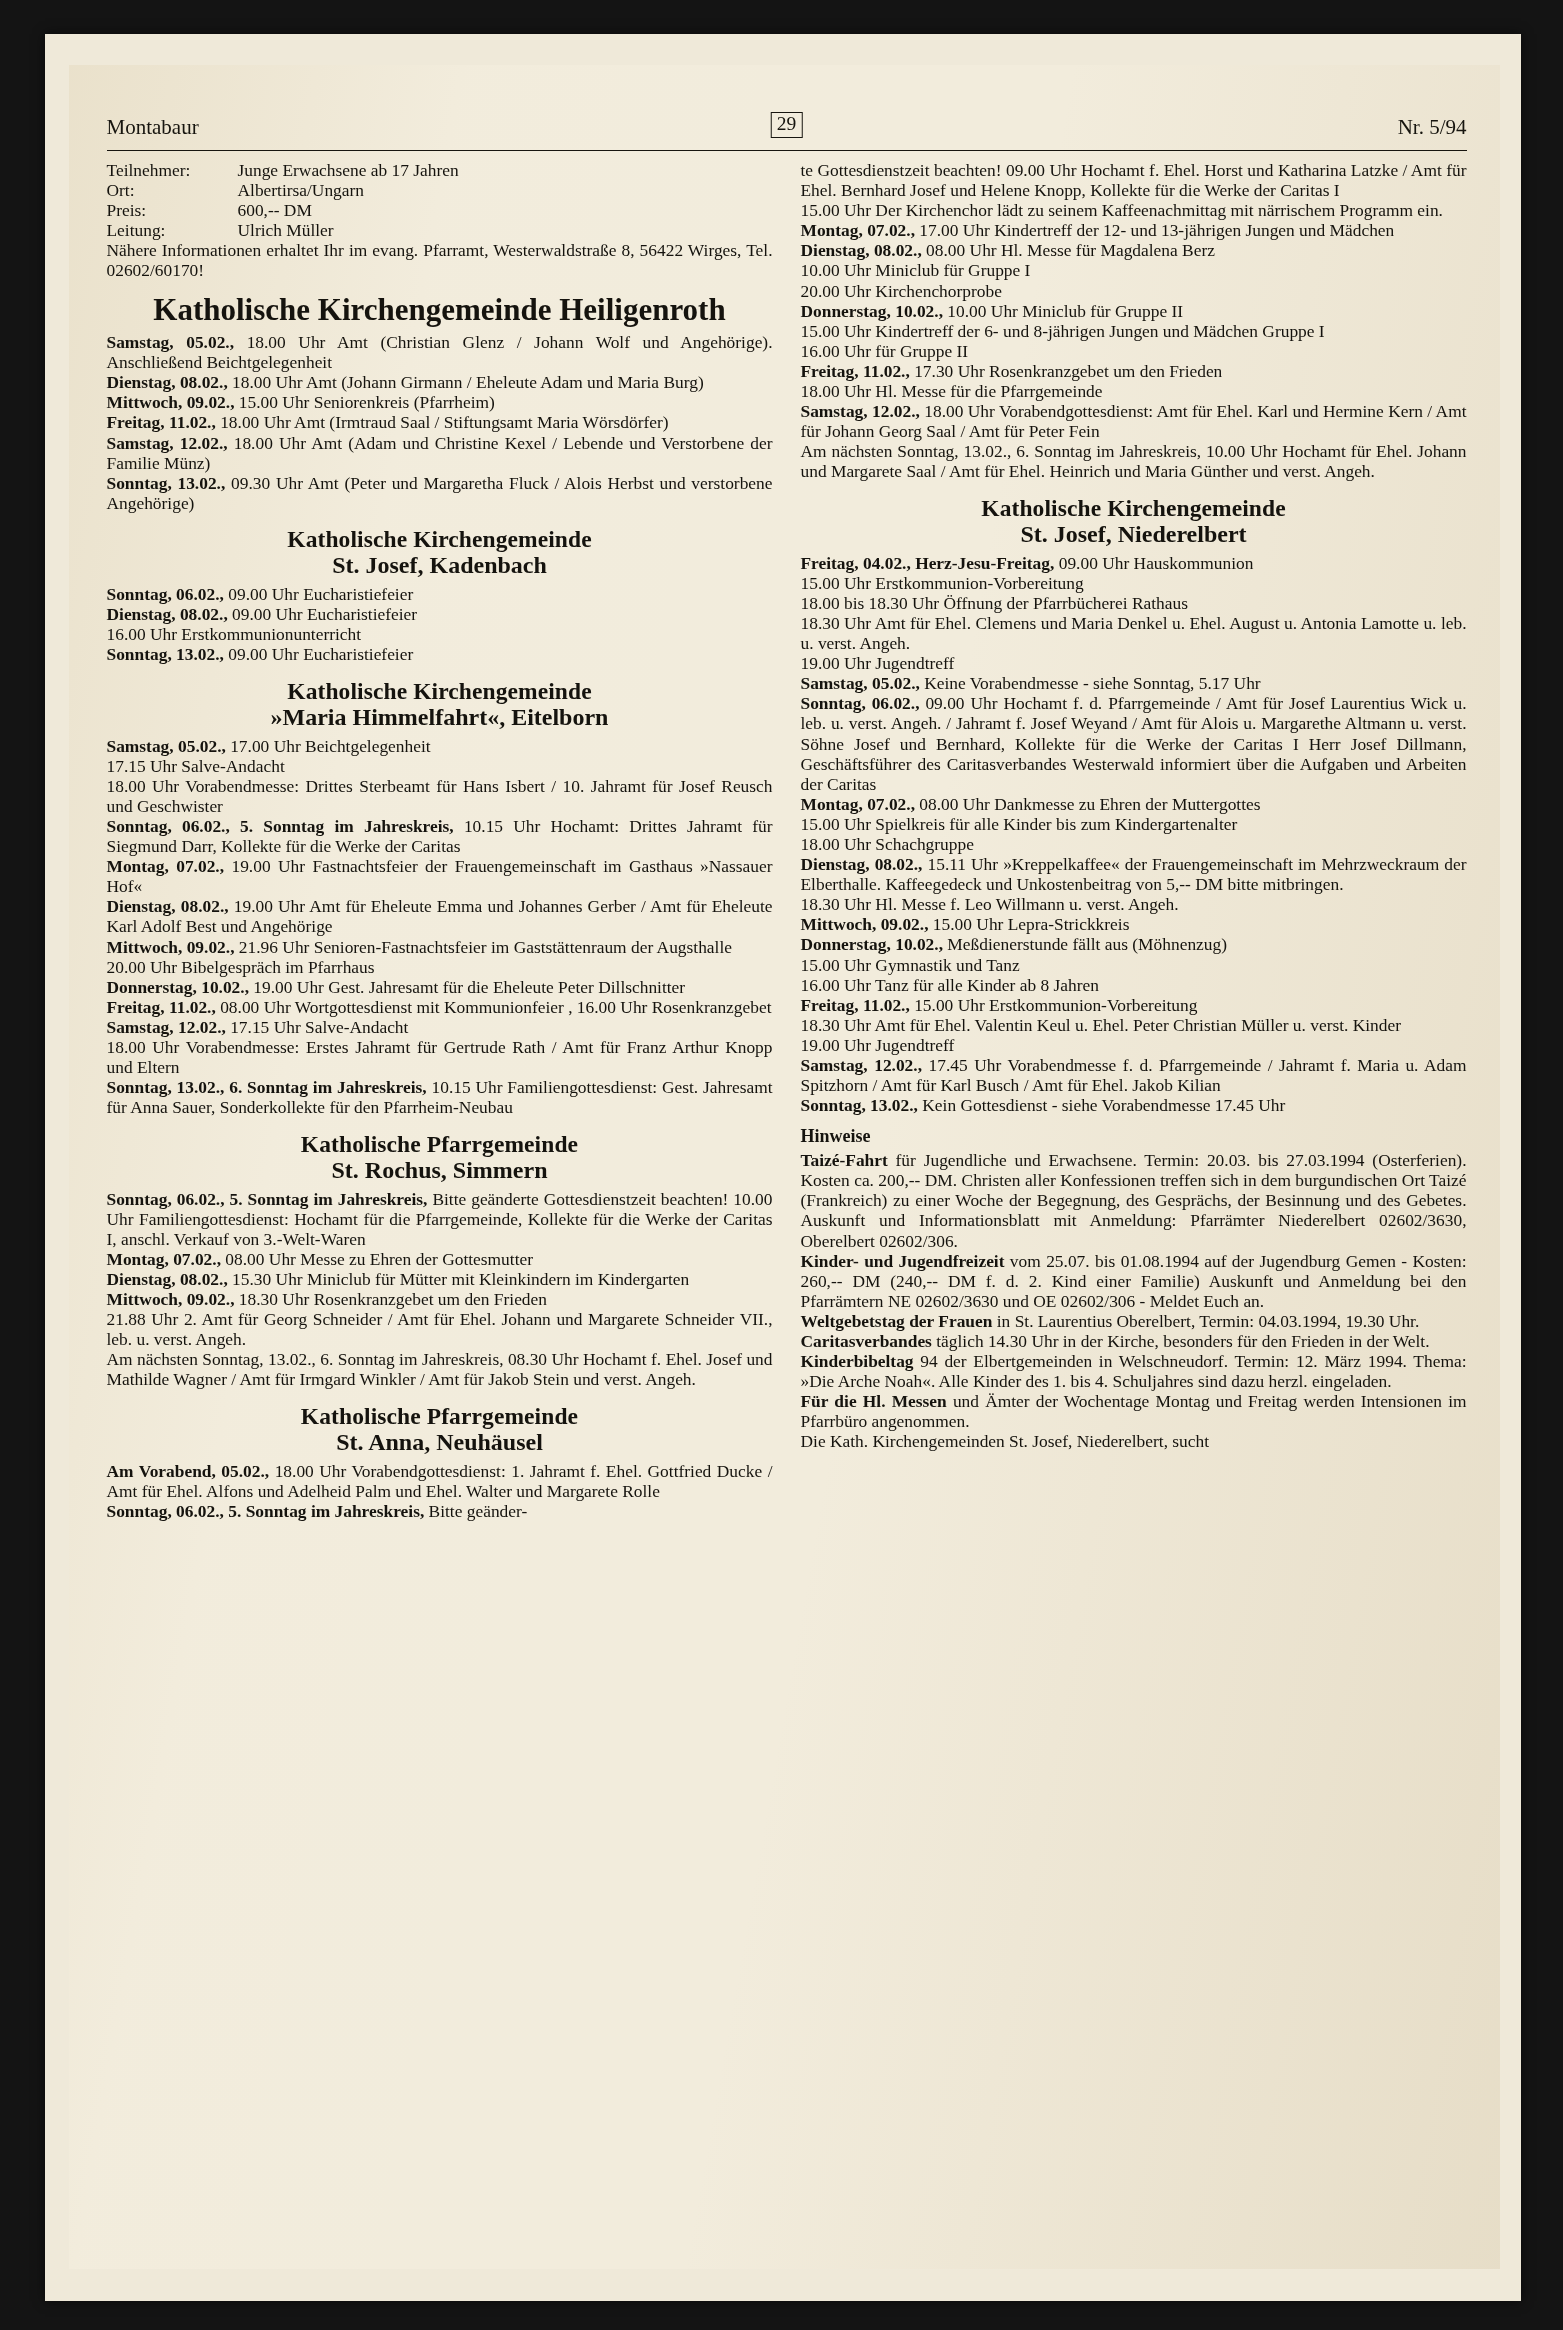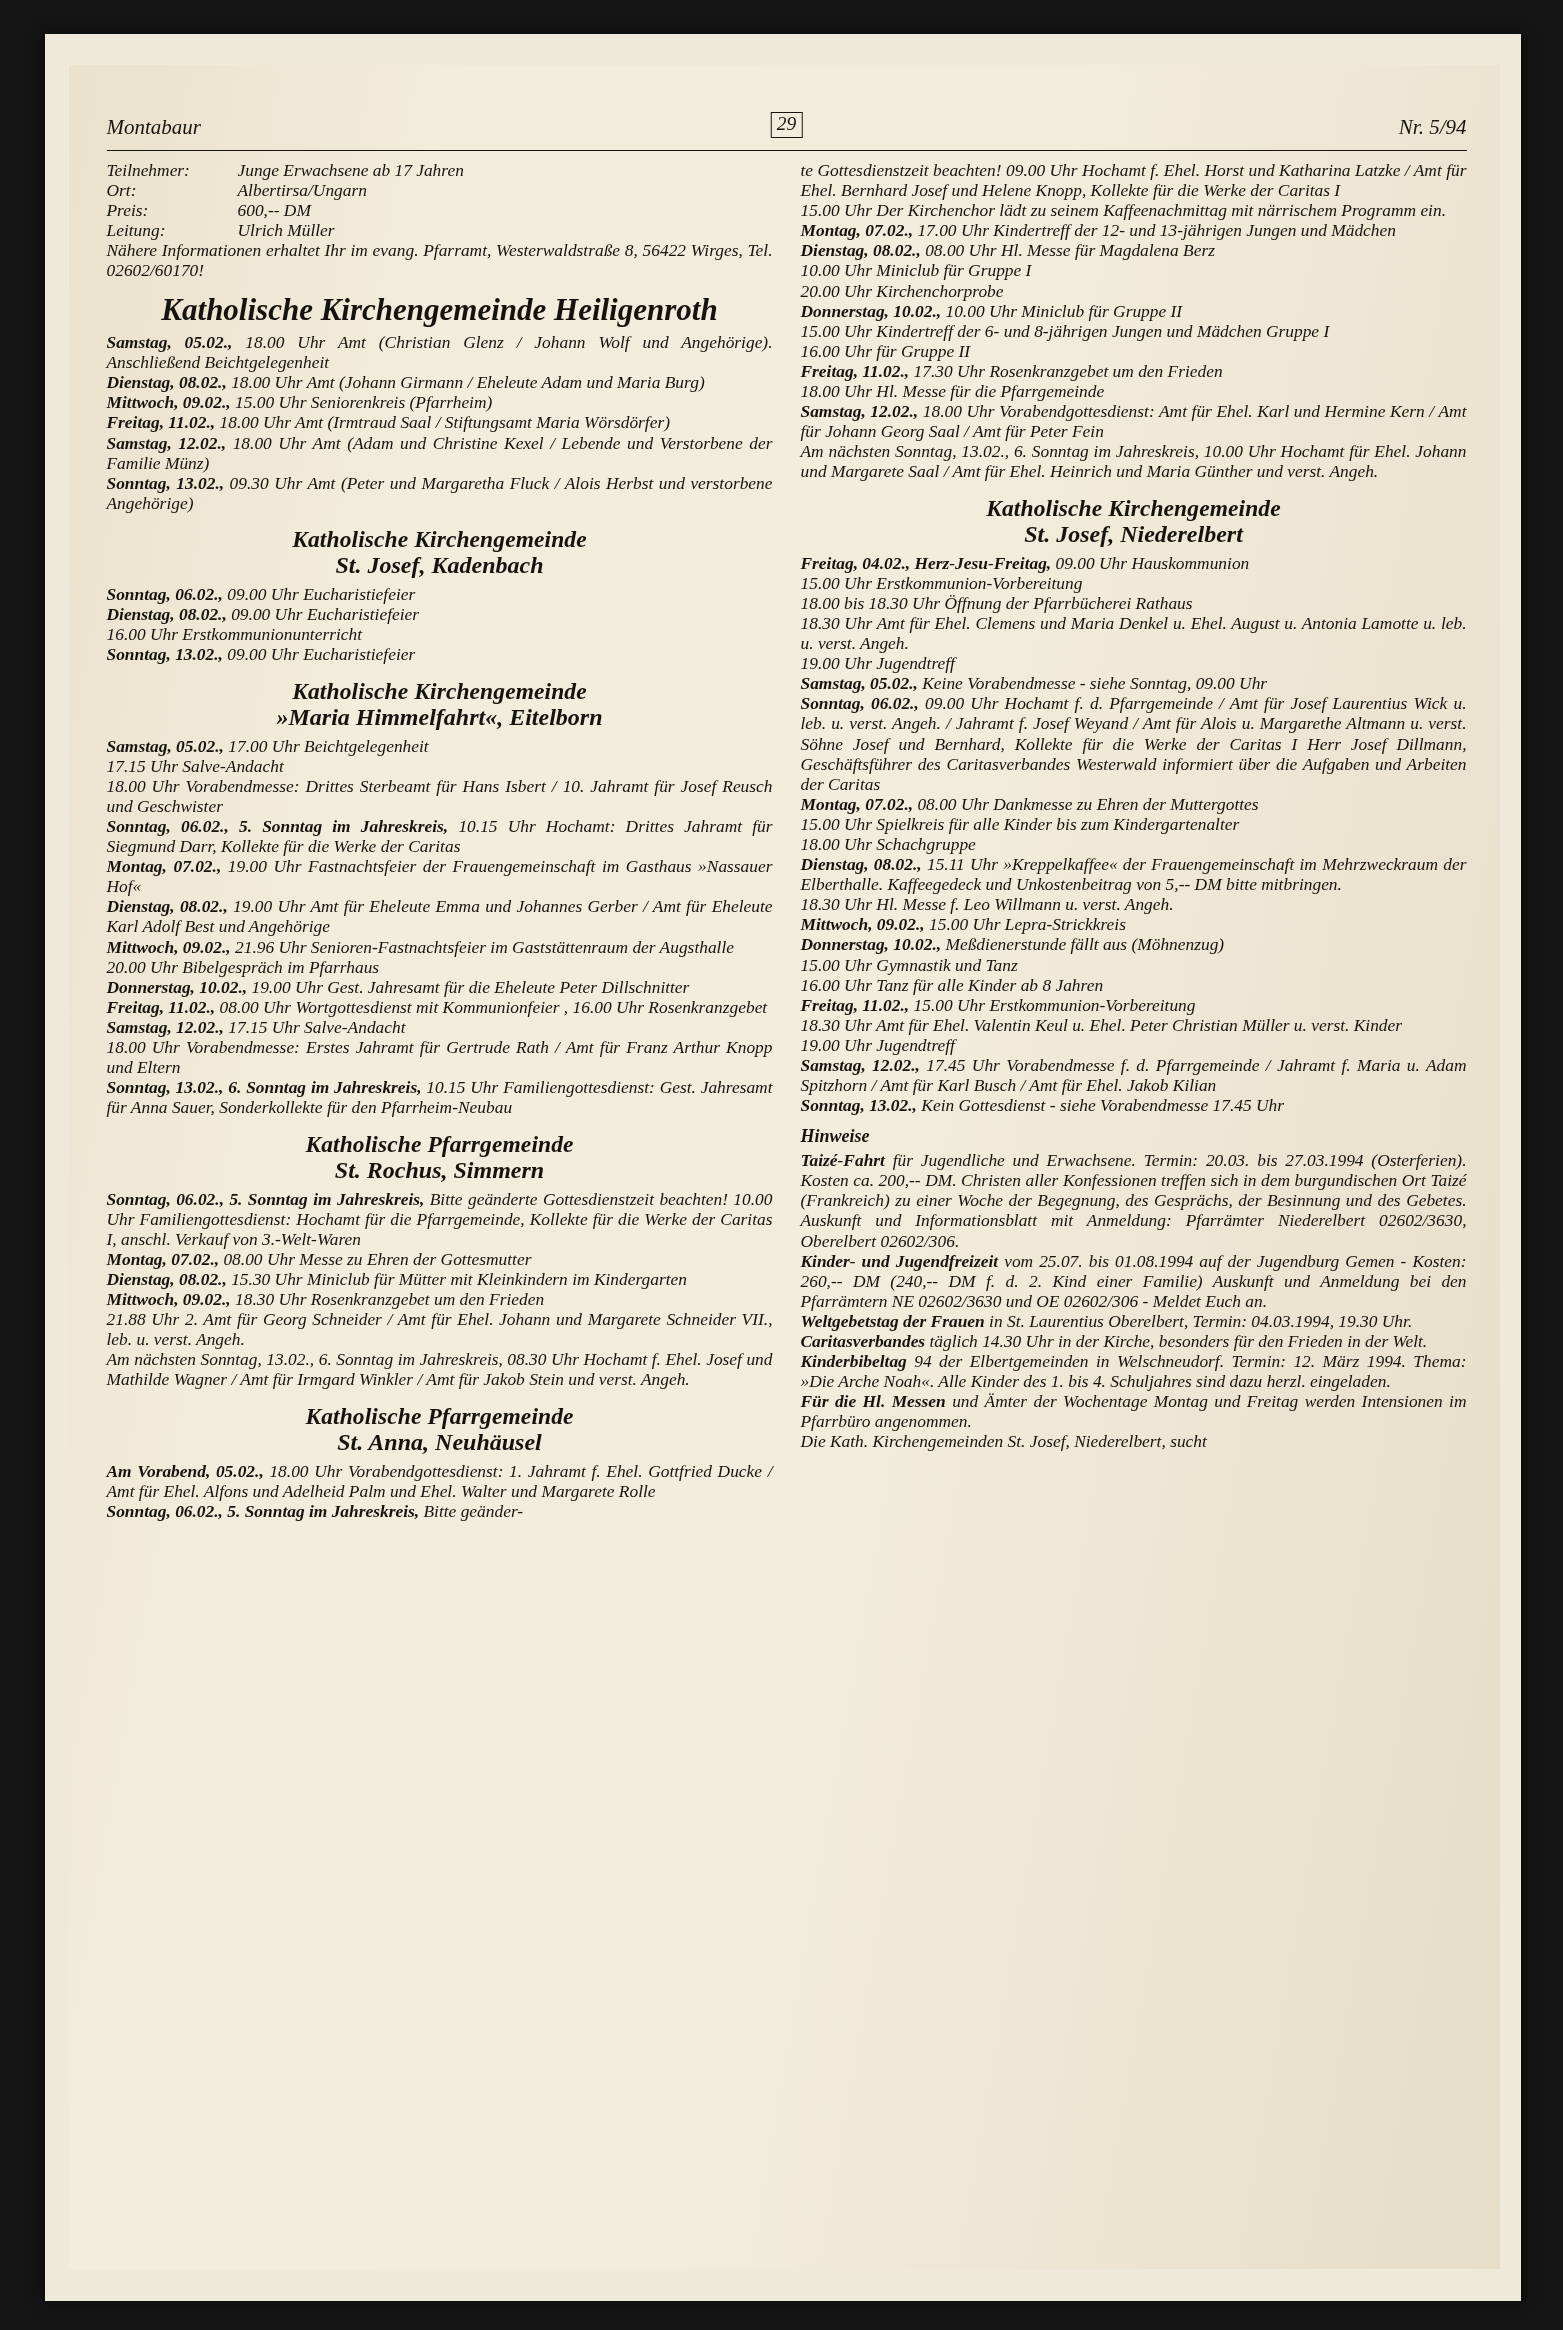--- a/index.html
+++ b/index.html
@@ -42,21 +42,20 @@
     position: absolute;
     inset: 0;
     background: linear-gradient(100deg, rgba(215,200,165,0.30) 0%, rgba(245,240,226,0.05) 22%, rgba(240,233,215,0.0) 55%, rgba(206,190,156,0.32) 100%);
     pointer-events: none;
   }
   .content {
     position: absolute;
     left: 38px;
     top: 47px;
     width: 1360px;
-    font-style: italic;
   }
   
   .masthead {
     position: relative;
     height: 36px;
     font-size: 21px;
     color: #17150f;
   }
   .masthead .left { position: absolute; left: 0; top: 3.1px; }
   .masthead .right { position: absolute; right: 0; top: 3.1px; }
@@ -207,21 +206,21 @@
               <p><span>Am nächsten Sonntag, 13.02., 6. Sonntag im Jahreskreis, 10.00 Uhr Hochamt für Ehel. Johann und Margarete Saal / Amt für Ehel. Heinrich und Maria Günther und verst. Angeh.</span></p>
               <div class="hdr">
                 <div class="l1">Katholische Kirchengemeinde</div>
                 <div class="l2">St. Josef, Niederelbert</div>
               </div>
               <p><span class="b">Freitag, 04.02., Herz-Jesu-Freitag, </span><span>09.00 Uhr Hauskommunion</span></p>
               <p><span>15.00 Uhr Erstkommunion-Vorbereitung</span></p>
               <p><span>18.00 bis 18.30 Uhr Öffnung der Pfarrbücherei Rathaus</span></p>
               <p><span>18.30 Uhr Amt für Ehel. Clemens und Maria Denkel u. Ehel. August u. Antonia Lamotte u. leb. u. verst. Angeh.</span></p>
               <p><span>19.00 Uhr Jugendtreff</span></p>
-              <p><span class="b">Samstag, 05.02., </span><span>Keine Vorabendmesse - siehe Sonntag, 09.00 Uhr</span></p>
+              <p><span class="b">Samstag, 05.02., </span><span>Keine Vorabendmesse - siehe Sonntag, 5.17 Uhr</span></p>
               <p><span class="b">Sonntag, 06.02., </span><span>09.00 Uhr Hochamt f. d. Pfarrgemeinde / Amt für Josef Laurentius Wick u. leb. u. verst. Angeh. / Jahramt f. Josef Weyand / Amt für Alois u. Margarethe Altmann u. verst. Söhne Josef und Bernhard, Kollekte für die Werke der Caritas I Herr Josef Dillmann, Geschäftsführer des Caritasverbandes Westerwald informiert über die Aufgaben und Arbeiten der Caritas</span></p>
               <p><span class="b">Montag, 07.02., </span><span>08.00 Uhr Dankmesse zu Ehren der Muttergottes</span></p>
               <p><span>15.00 Uhr Spielkreis für alle Kinder bis zum Kindergartenalter</span></p>
               <p><span>18.00 Uhr Schachgruppe</span></p>
               <p><span class="b">Dienstag, 08.02., </span><span>15.11 Uhr »Kreppelkaffee« der Frauengemeinschaft im Mehrzweckraum der Elberthalle. Kaffeegedeck und Unkostenbeitrag von 5,-- DM bitte mitbringen.</span></p>
               <p><span>18.30 Uhr Hl. Messe f. Leo Willmann u. verst. Angeh.</span></p>
               <p><span class="b">Mittwoch, 09.02., </span><span>15.00 Uhr Lepra-Strickkreis</span></p>
               <p><span class="b">Donnerstag, 10.02., </span><span>Meßdienerstunde fällt aus (Möhnenzug)</span></p>
               <p><span>15.00 Uhr Gymnastik und Tanz</span></p>
               <p><span>16.00 Uhr Tanz für alle Kinder ab 8 Jahren</span></p>

